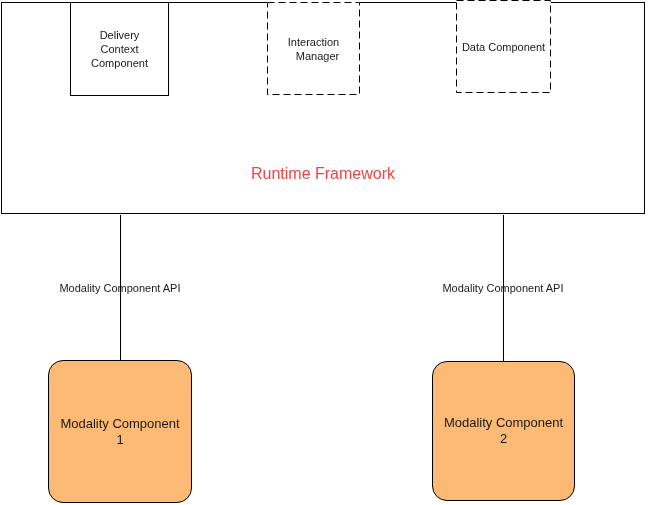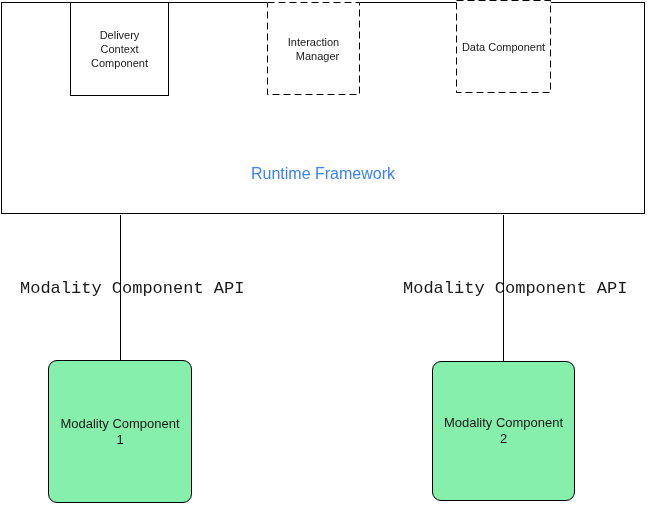--- a/index.html
+++ b/index.html
@@ -28,21 +28,21 @@
     background: transparent;
     box-sizing: border-box;
   }
   .outer-title {
     left: 1px;
     top: 165px;
     width: 644px;
     text-align: center;
     font-size: 16px;
     line-height: 18px;
-    color: #3b82f6;
+    color: #ef4444;
     white-space: nowrap;
   }
 
   
   .comp-box {
     box-sizing: border-box;
     background: #ffffff;
     display: flex;
     align-items: center;
     justify-content: center;
@@ -75,34 +75,33 @@
     width: 1px;
     background: #000000;
   }
   #connector-left  { left: 120px; top: 215px; height: 145px; }
   #connector-right { left: 503px; top: 215px; height: 146px; }
 
   
   .api-label {
     width: 200px;
     text-align: center;
-    font-size: 17px;
+    font-size: 11px;
     line-height: 13px;
     white-space: nowrap;
-    font-family: Liberation Mono, monospace;
   }
   #api-label-left  { left: 20px;  top: 282px; }
   #api-label-right { left: 403px; top: 282px; }
 
   
   .modality-box {
     box-sizing: border-box;
     border: 1px solid #000000;
-    border-radius: 9px;
-    background: #86efac;
+    border-radius: 15px;
+    background: #fdba74;
     display: flex;
     align-items: center;
     justify-content: center;
     text-align: center;
     font-size: 13px;
     line-height: 16px;
     white-space: pre-line;
   }
   #modality-box-1 { left: 48px;  top: 360px; width: 144px; height: 143px; }
   #modality-box-2 { left: 432px; top: 361px; width: 143px; height: 140px; }

